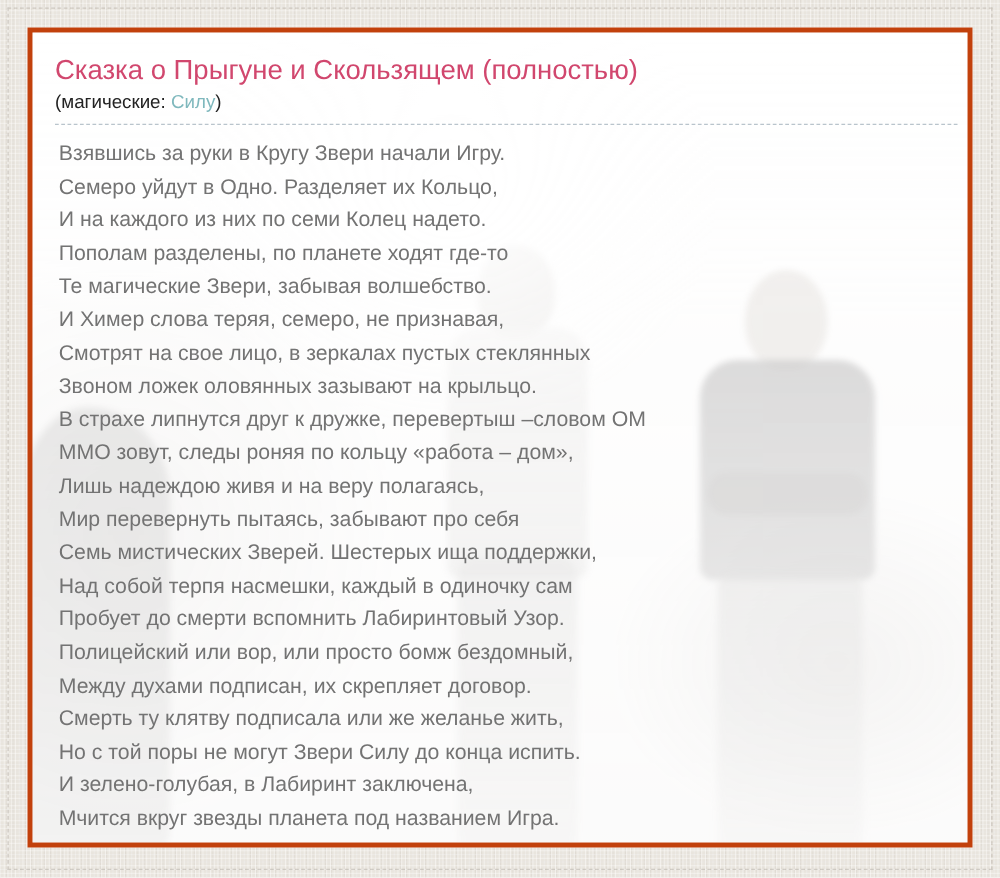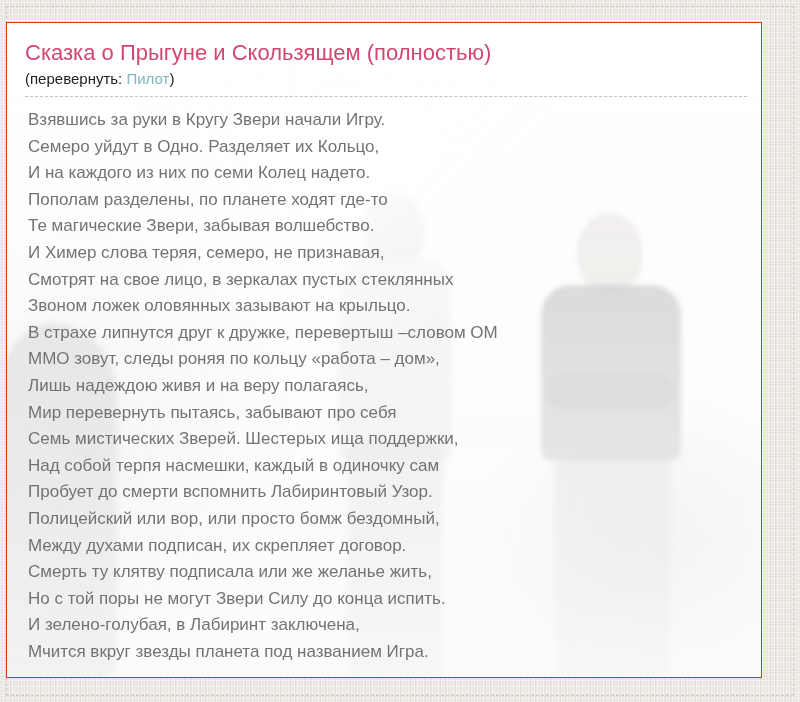--- a/index.html
+++ b/index.html
@@ -33,26 +33,26 @@
     top: 6px;
     right: 6px;
     bottom: 6px;
     border: 1px dashed rgba(150,140,128,0.35);
     pointer-events: none;
   }
 
   
   .card {
     position: absolute;
-    left: 6px;
+    left: 22px;
     top: 22px;
     width: 756px;
     height: 656px;
     background: #ffffff;
-    border: 1px solid #c2410c;
+    border: 4px solid #c2410c;
     box-sizing: border-box;
     overflow: hidden;
   }
 
   
   .photo-watermark {
     position: absolute;
     inset: 0;
     opacity: 0.30;
     pointer-events: none;
@@ -222,21 +222,21 @@
       <div class="fig-right-body"></div>
       <div class="fig-right-arms"></div>
       <div class="fig-right-legs"></div>
       <div class="fig-glare"></div>
     </div>
 
     <div class="content">
 
       <h1 class="song-title">Сказка о Прыгуне и Скользящем (полностью)</h1>
 
-      <p class="artist-line"><span>(перевернуть:</span> <a class="artist-link" href="#">Пилот</a><span>)</span></p>
+      <p class="artist-line"><span>(магические:</span> <a class="artist-link" href="#">Силу</a><span>)</span></p>
 
       <div class="divider"></div>
 
       <div class="lyrics" id="lyrics-container"><div class="lyrics-line">Взявшись за руки в Кругу Звери начали Игру.</div><div class="lyrics-line">Семеро уйдут в Одно. Разделяет их Кольцо,</div><div class="lyrics-line">И на каждого из них по семи Колец надето.</div><div class="lyrics-line">Пополам разделены, по планете ходят где-то</div><div class="lyrics-line">Те магические Звери, забывая волшебство.</div><div class="lyrics-line">И Химер слова теряя, семеро, не признавая,</div><div class="lyrics-line">Смотрят на свое лицо, в зеркалах пустых стеклянных</div><div class="lyrics-line">Звоном ложек оловянных зазывают на крыльцо.</div><div class="lyrics-line">В страхе липнутся друг к дружке, перевертыш –словом ОМ</div><div class="lyrics-line">ММО зовут, следы роняя по кольцу «работа – дом»,</div><div class="lyrics-line">Лишь надеждою живя и на веру полагаясь,</div><div class="lyrics-line">Мир перевернуть пытаясь, забывают про себя</div><div class="lyrics-line">Семь мистических Зверей. Шестерых ища поддержки,</div><div class="lyrics-line">Над собой терпя насмешки, каждый в одиночку сам</div><div class="lyrics-line">Пробует до смерти вспомнить Лабиринтовый Узор.</div><div class="lyrics-line">Полицейский или вор, или просто бомж бездомный,</div><div class="lyrics-line">Между духами подписан, их скрепляет договор.</div><div class="lyrics-line">Смерть ту клятву подписала или же желанье жить,</div><div class="lyrics-line">Но с той поры не могут Звери Силу до конца испить.</div><div class="lyrics-line">И зелено-голубая, в Лабиринт заключена,</div><div class="lyrics-line">Мчится вкруг звезды планета под названием Игра.</div></div>
 
     </div>
   </div>
 </div>
 
 </body></html>

